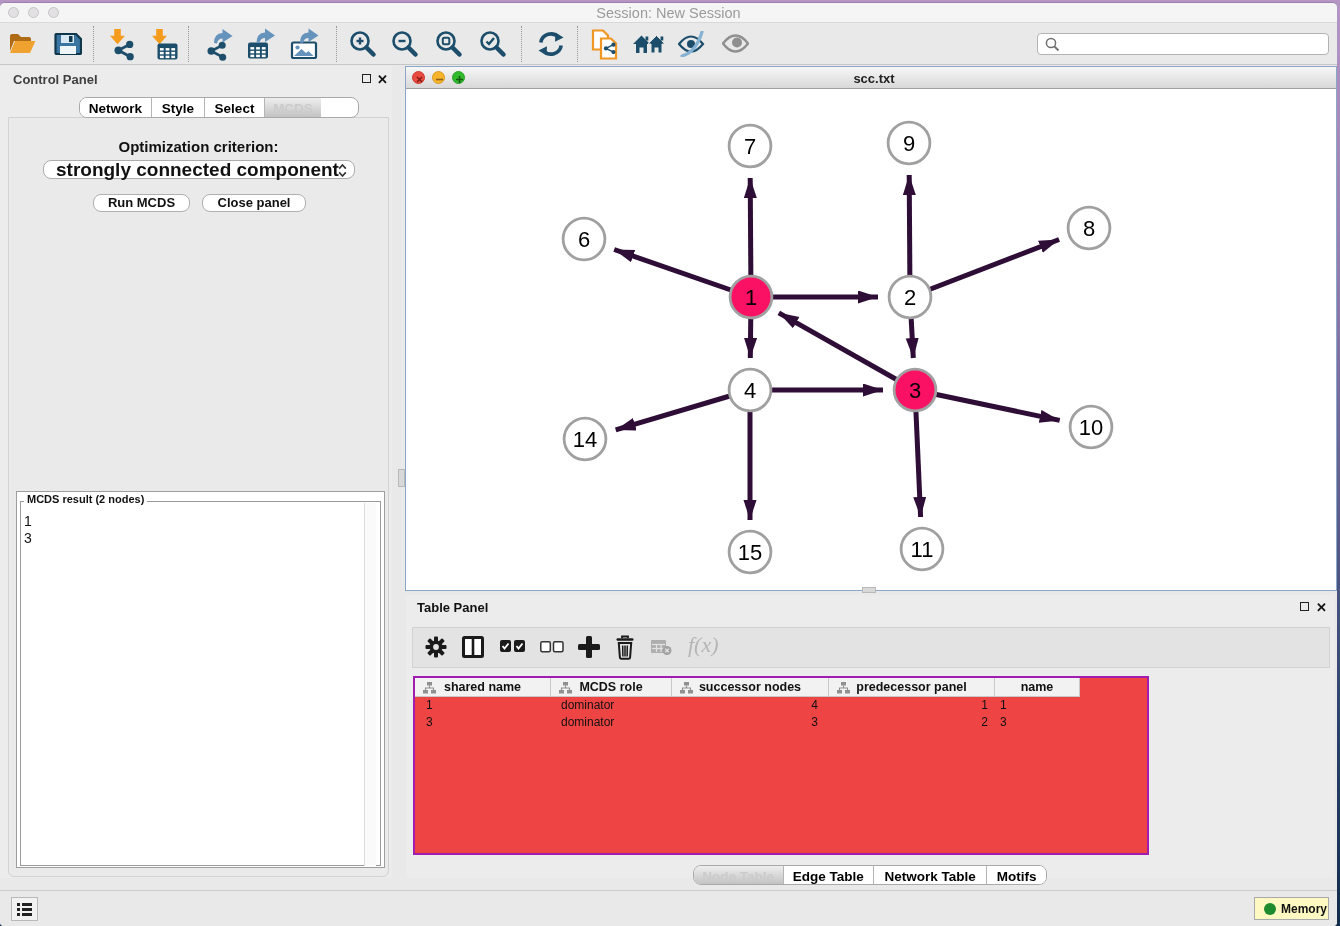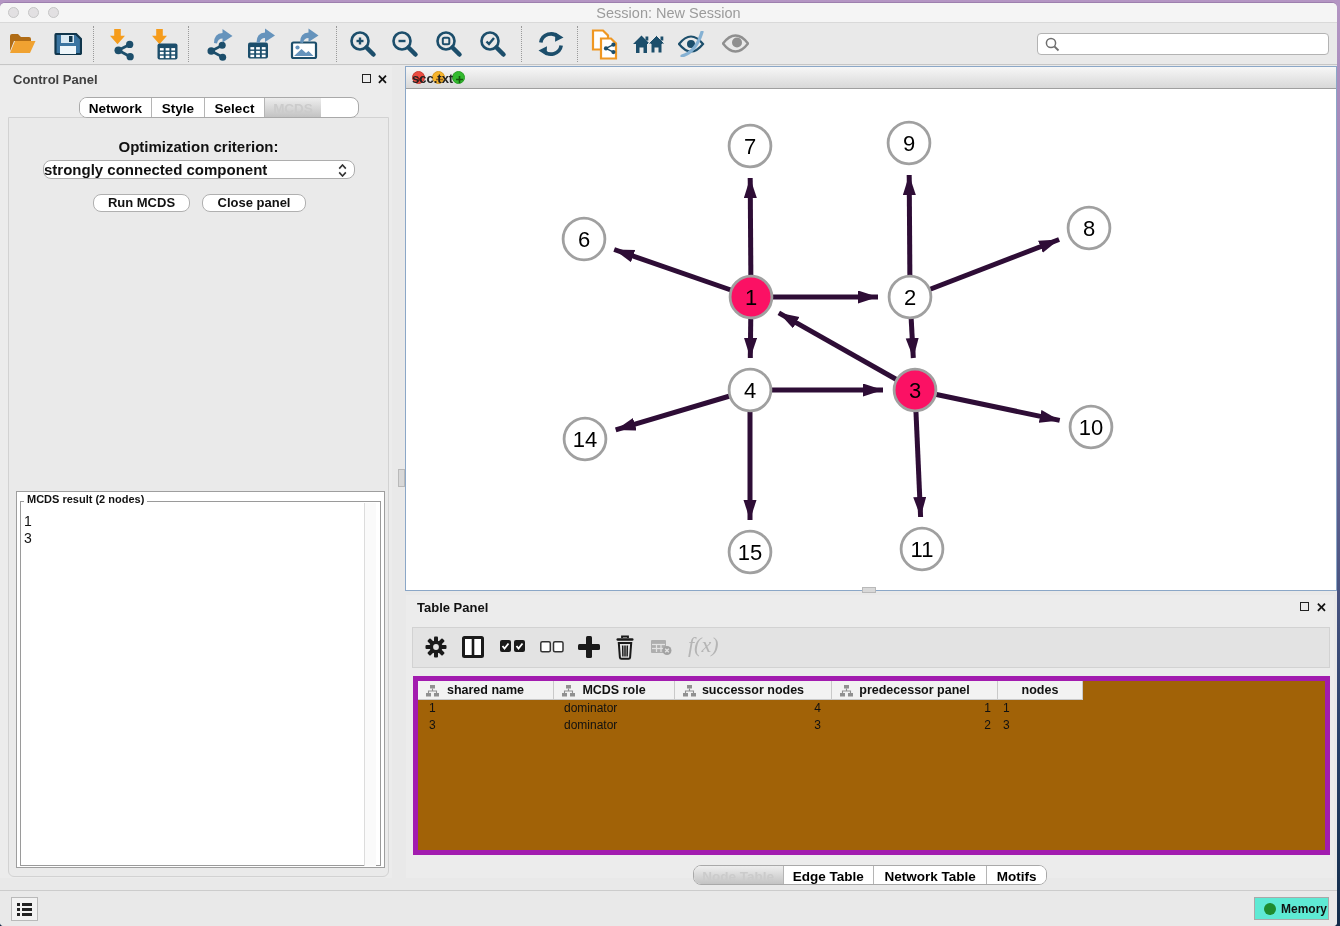--- a/index.html
+++ b/index.html
@@ -16,47 +16,47 @@
 #cpanel{left:0;top:66px;width:392px;height:812px;background:#ececec;}
 #cp-head{left:13px;top:72px;font-size:13px;color:#404040;font-weight:bold;}
 .winbtn{font-size:13px;color:#111;font-weight:bold;}
 .tabgroup{display:flex;border:1px solid #a9a9a9;border-radius:8px;overflow:hidden;background:#fff;}
 .tab{font-size:13.5px;font-weight:bold;color:#000;text-align:center;padding:2.5px 0;background:#fff;border-right:1px solid #b5b5b5;}
 .tab:last-child{border-right:none;}
 .tabsel{background:linear-gradient(#eeeeee,#c3c3c3);color:#cbcbcb;}
 #cp-tabs{left:79px;top:97px;width:280px;height:21px;}
 #cp-content{left:8px;top:117px;width:381px;height:760px;background:#eaeaea;border:1px solid #d2d2d2;border-radius:0 0 6px 6px;}
 #opt-label{left:0px;top:138px;width:397px;text-align:center;font-size:15px;color:#111;font-weight:bold;}
-#dropdown{left:43px;top:160px;width:312px;height:19px;background:#fff;border:1px solid #adadad;border-radius:8px;font-size:15px;font-weight:bold;color:#111;line-height:17px;padding-left:0;}
+#dropdown{left:43px;top:160px;width:312px;height:19px;background:#fff;border:1px solid #adadad;border-radius:8px;font-size:19px;font-weight:bold;color:#111;line-height:17px;padding-left:12px;}
 .btn{background:#fff;border:1px solid #b0b0b0;border-radius:8px;font-size:13px;font-weight:bold;color:#111;text-align:center;line-height:16px;}
 #btn-run{left:93px;top:194px;width:97px;height:18px;}
 #btn-close{left:202px;top:194px;width:104px;height:18px;}
 #mcds-box{left:16px;top:491px;width:369px;height:377px;background:#fff;border:1px solid #9e9e9e;}
 #mcds-grp{left:3px;top:9px;width:361px;height:365px;border:1px solid #9a9a9a;}
 #mcds-lab{left:3px;top:-9px;background:#fff;font-size:11px;font-weight:bold;color:#111;padding:0 3px;white-space:nowrap;}
 #mcds-scroll{left:347px;top:11px;width:12px;height:363px;background:#fafafa;border-left:1px solid #dcdcdc;}
 .mitem{left:7px;font-size:14px;color:#111;line-height:17px;}
 
 #netwin{left:405px;top:66px;width:932px;height:525px;border:1px solid #8ba7c7;background:#fff;}
 #nethead{left:0;top:0;width:930px;height:22px;background:linear-gradient(#f7f7f7,#d8d8d8);border-bottom:1px solid #9f9f9f;}
 .mac{width:13px;height:13px;border-radius:50%;top:4px;}
-#net-title{width:930px;top:4px;padding-left:6px;font-size:13px;font-weight:bold;color:#222;}
+#net-title{width:930px;top:4px;text-align:center;padding-left:6px;font-size:13px;font-weight:bold;color:#222;}
 
 #tpanel{left:406px;top:595px;width:928px;height:283px;background:#ececec;}
 #tp-head{left:417px;top:600px;font-size:13px;color:#111;font-weight:bold;}
 #tp-toolbar{left:412px;top:627px;width:918px;height:41px;background:#e3e3e3;border:1px solid #d2d2d2;}
-#ttable{left:413px;top:676px;width:917px;height:179px;background:#a16207;border:5px solid #a21caf;}
+#ttable{left:413px;top:676px;width:736px;height:179px;background:#ef4444;border:2px solid #a21caf;}
 .th{top:0;height:19px;background:#f2f2f2;border-right:1px solid #c9c9c9;border-bottom:1px solid #c9c9c9;font-size:12.5px;font-weight:bold;color:#111;display:flex;align-items:center;}
 .th .lbl{position:absolute;left:0;right:0;top:2px;text-align:center;}
 .td{font-size:12px;color:#111;}
 #btabs{left:693px;top:865px;width:354px;height:20px;}
 
 #statusbar{left:0;top:890px;width:1337px;height:36px;background:#e9e9e9;border-top:1px solid #cccccc;border-radius:0 0 4px 4px;}
 #listbtn{left:11px;top:897px;width:27px;height:24px;background:#f2f2f2;border:1px solid #b9b9b9;}
-#membtn{left:1254px;top:897px;width:75px;height:23px;background:#5eead4;border:1px solid #a9a9a9;font-size:12.5px;color:#111;font-weight:bold;}
+#membtn{left:1254px;top:897px;width:75px;height:23px;background:#fef9c3;border:1px solid #a9a9a9;font-size:12.5px;color:#111;font-weight:bold;}
 </style></head>
 <body>
 <div class="abs" id="app"></div>
 <div class="abs" id="titlebar"></div>
 <div class="abs tl" style="left:8px;"></div>
 <div class="abs tl" style="left:28px;"></div>
 <div class="abs tl" style="left:48px;"></div>
 <div class="abs" id="title-txt">Session: New Session</div>
 <div class="abs" id="toolbar"></div>
 <svg class="abs" style="left:9px;top:32px;" width="27" height="23" viewBox="0 0 27 23">
@@ -399,21 +399,21 @@
         <g fill="#909090">
           <rect x="4" y="0" width="5" height="3.5"></rect>
           <rect x="0" y="8" width="5" height="3.5"></rect>
           <rect x="8" y="8" width="5" height="3.5"></rect>
         </g>
         <path d="M6.5,3.5 V6 M2.5,8 V6 H10.5 V8" fill="none" stroke="#909090" stroke-width="1.1"></path>
       </svg>
       <div class="lbl">predecessor panel</div>
     </div>
 <div class="abs th" style="left:580px;width:85px;">
-      <div class="lbl">nodes</div>
+      <div class="lbl">name</div>
     </div>
 <div class="abs td" style="left:11px;top:20px;">1</div>
     <div class="abs td" style="left:146px;top:20px;">dominator</div>
     <div class="abs td" style="left:380px;top:20px;width:23px;text-align:right;">4</div>
     <div class="abs td" style="left:550px;top:20px;width:23px;text-align:right;">1</div>
     <div class="abs td" style="left:585px;top:20px;">1</div>
 <div class="abs td" style="left:11px;top:37px;">3</div>
     <div class="abs td" style="left:146px;top:37px;">dominator</div>
     <div class="abs td" style="left:380px;top:37px;width:23px;text-align:right;">3</div>
     <div class="abs td" style="left:550px;top:37px;width:23px;text-align:right;">2</div>

